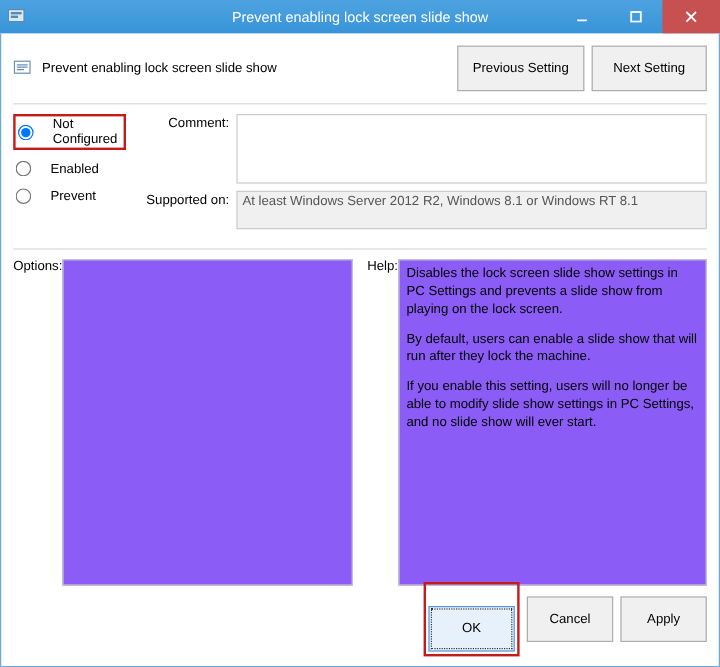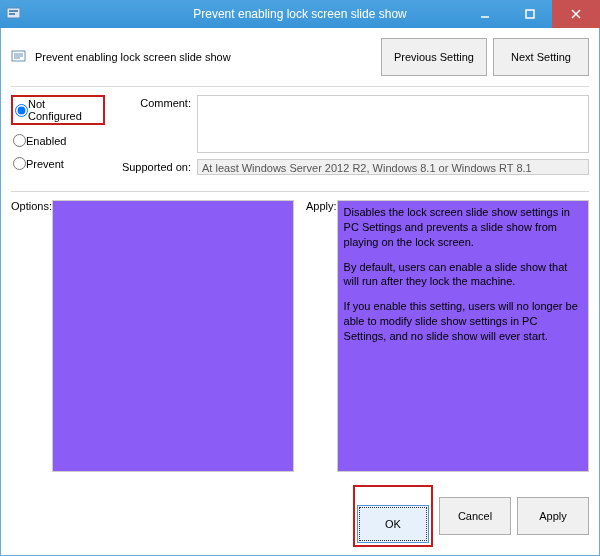--- a/index.html
+++ b/index.html
@@ -83,21 +83,21 @@
     display: flex;
     gap: 6px;
   }
   .radios {
     width: 94px;
     padding-top: 0;
   }
   .radio-wrap {
     display: flex;
     align-items: center;
-    gap: 0;
+    gap: 16px;
     margin-bottom: 8px;
     padding: 1px 2px;
   }
   .radio-wrap.highlight {
     border: 2px solid #c41b1b;
   }
   .radio-wrap input { margin: 0; }
   .right-col { flex: 1; }
   .field-row { display: flex; gap: 6px; margin-bottom: 6px; }
   .field-label { width: 80px; text-align: right; padding-top: 2px; }
@@ -107,21 +107,21 @@
     resize: none;
     border: 1px solid #ccc;
     font: inherit;
     font-size: 11px;
     padding: 2px;
     overflow-y: scroll;
     background: #fff;
   }
   textarea.supported {
     flex: 1;
-    height: 16px;
+    height: 32px;
     resize: none;
     border: 1px solid #ccc;
     font: inherit;
     font-size: 11px;
     padding: 2px 4px;
     background: #f0f0f0;
     color: #555;
     overflow-y: scroll;
   }
   .lower {
@@ -248,21 +248,21 @@
   </div>
 
   <hr class="sep">
 
   <div class="lower">
     <div class="half">
       <div class="half-label">Options:</div>
       <div class="panel options"></div>
     </div>
     <div class="half">
-      <div class="half-label">Apply:</div>
+      <div class="half-label">Help:</div>
       <div class="panel help">
         <p>Disables the lock screen slide show settings in PC Settings and prevents a slide show from playing on the lock screen.</p>
         <p>By default, users can enable a slide show that will run after they lock the machine.</p>
         <p>If you enable this setting, users will no longer be able to modify slide show settings in PC Settings, and no slide show will ever start.</p>
       </div>
     </div>
   </div>
 
   <div class="footer">
     <span class="ok-wrap">

